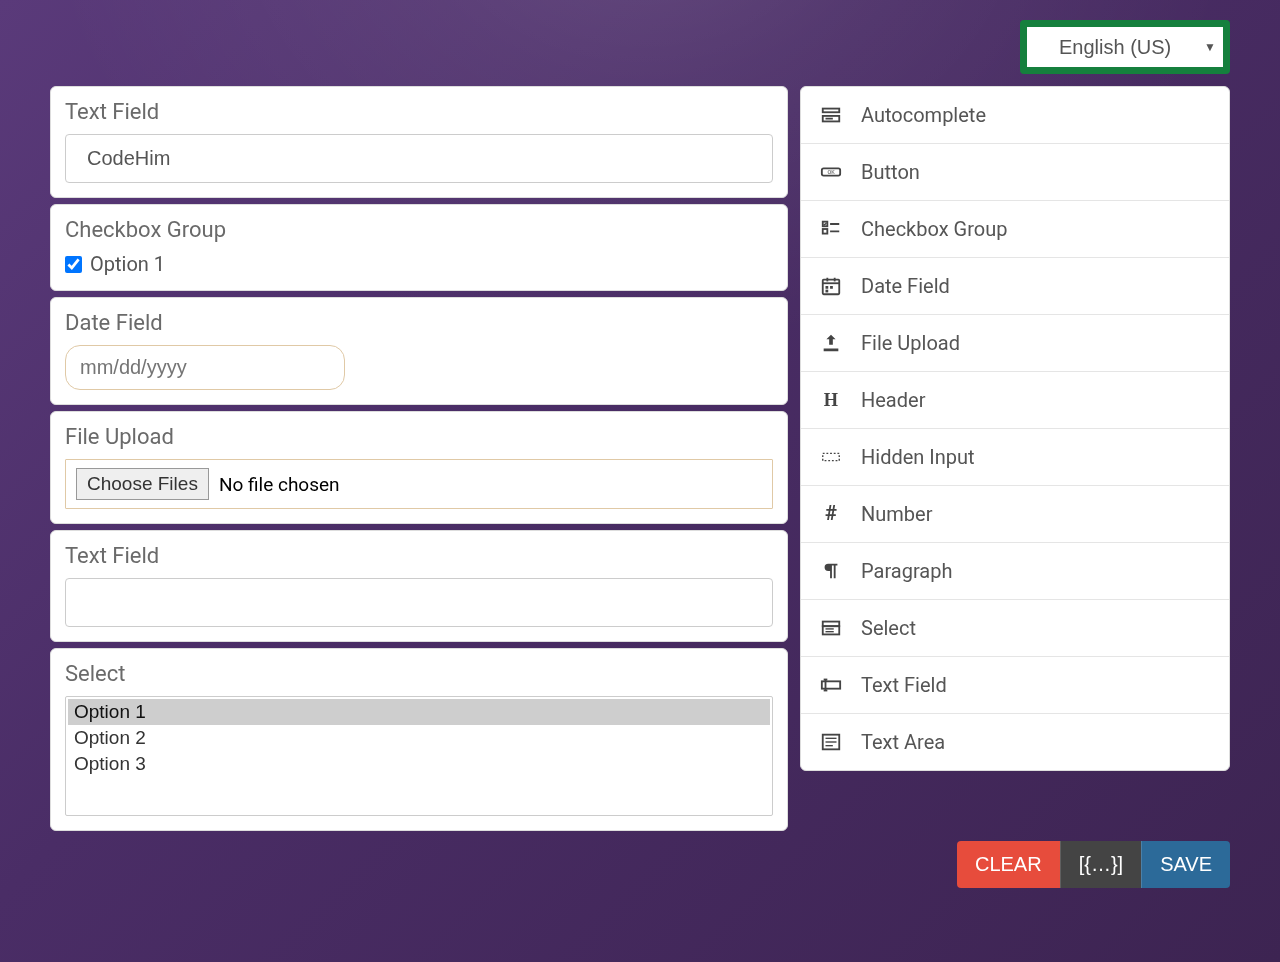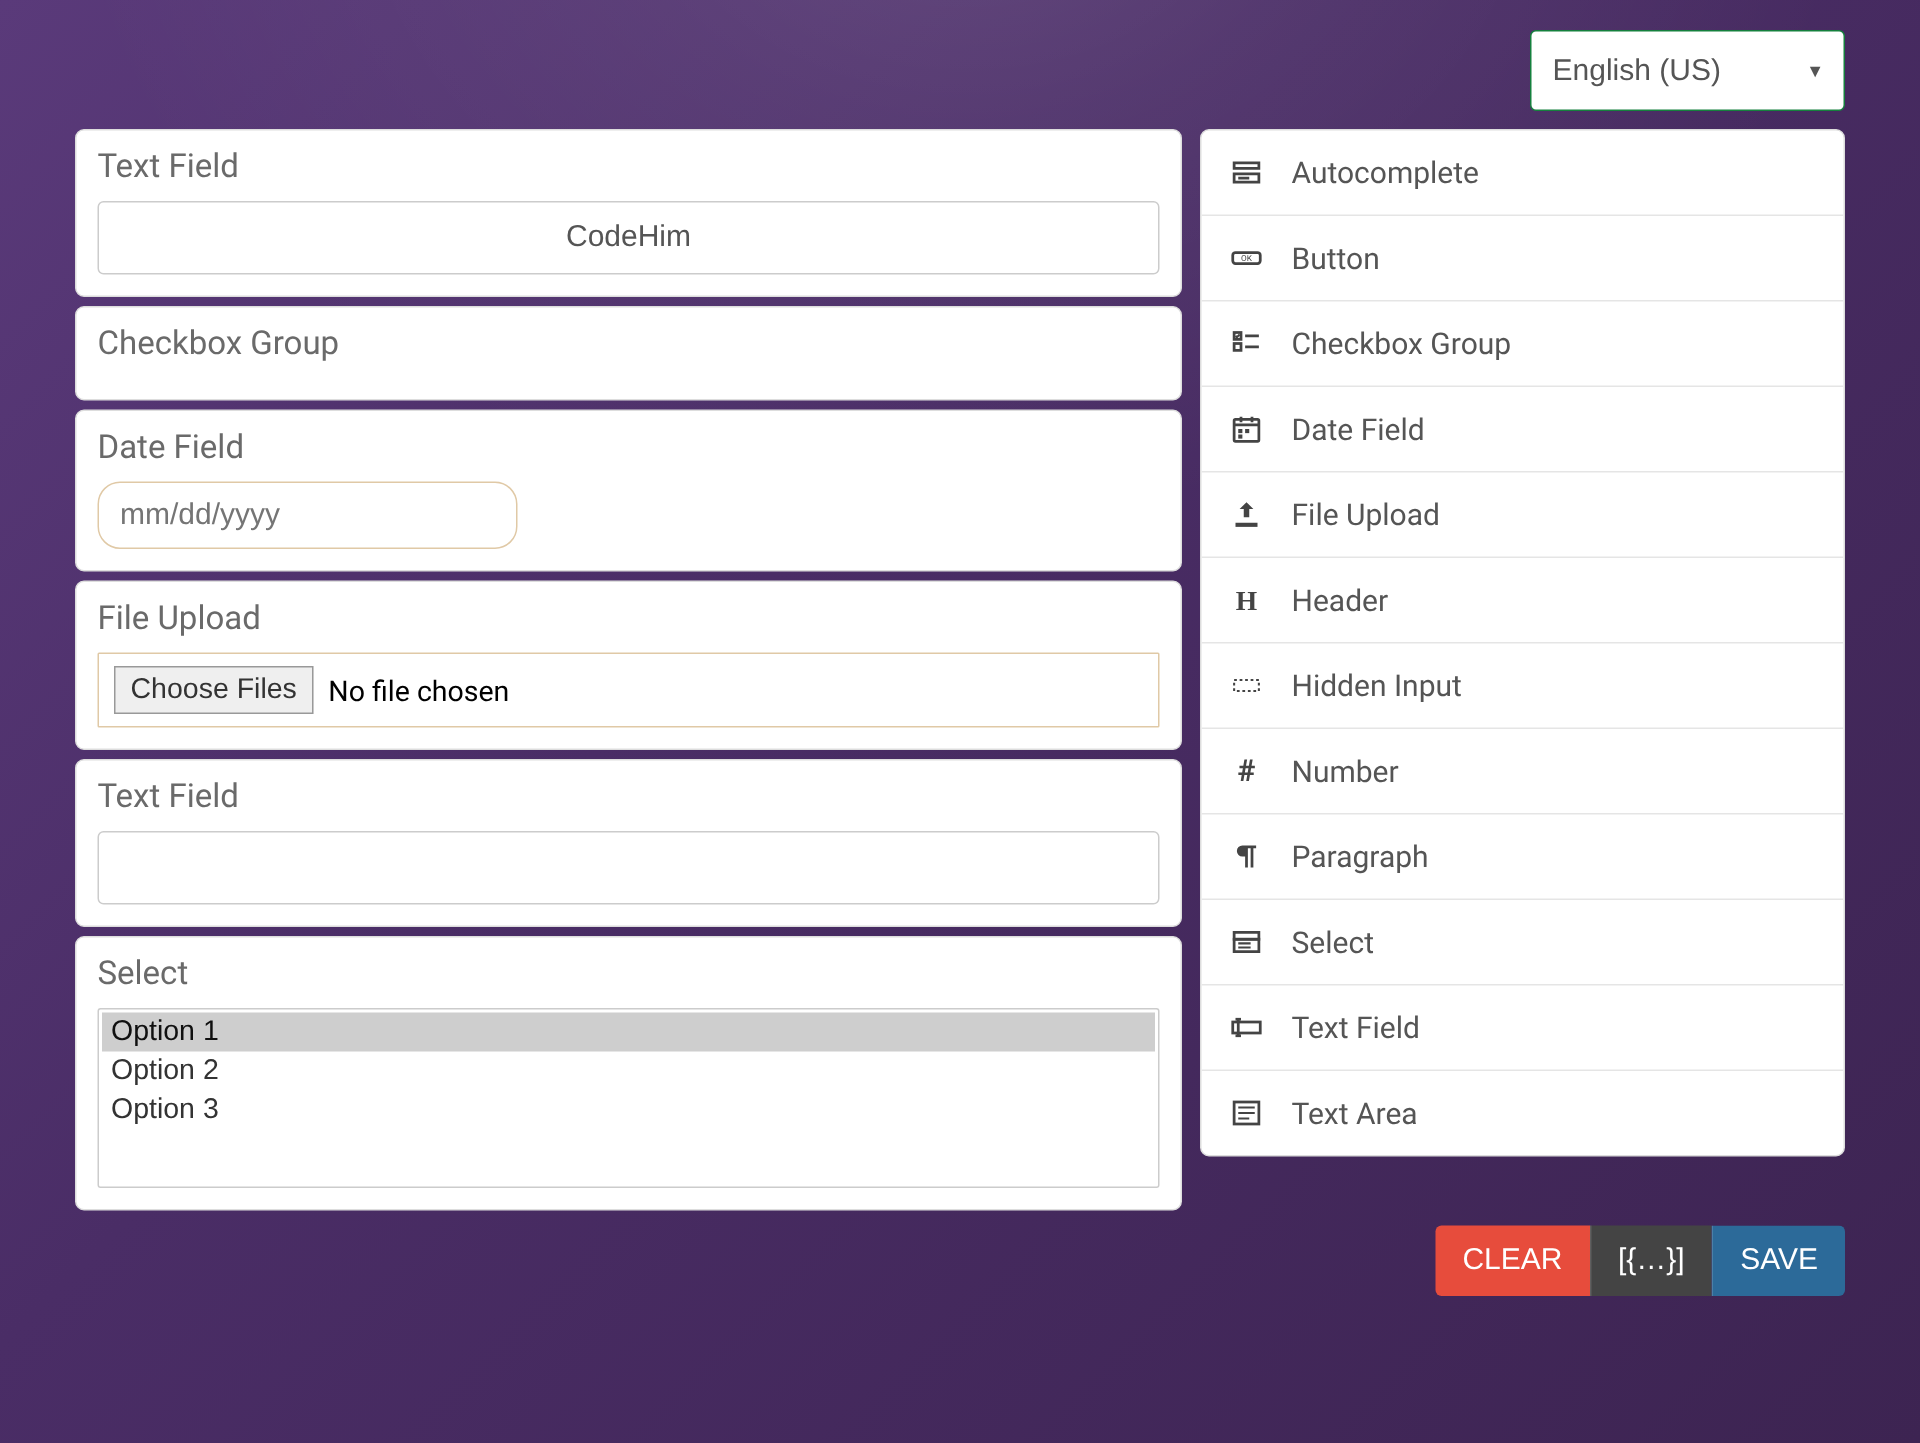--- a/index.html
+++ b/index.html
@@ -20,27 +20,27 @@
 .container {
   padding: 20px 50px 20px 50px;
 }
 .lang-row {
   display: flex;
   justify-content: flex-end;
   margin-bottom: 12px;
 }
 .lang-select {
   background: #fff;
-  border: 1px solid #15803d;
+  border: 7px solid #15803d;
   border-radius: 4px;
   height: 54px;
   width: 210px;
   font-size: 20px;
   color: #555;
-  padding: 0 14px;
+  padding: 0 32px;
   appearance: none;
   position: relative;
 }
 .lang-wrap { position: relative; }
 .lang-wrap::after {
   content: "▼";
   position: absolute;
   right: 14px; top: 50%;
   transform: translateY(-50%);
   font-size: 12px;
@@ -70,21 +70,20 @@
   margin-bottom: 10px;
   font-weight: 400;
 }
 .text-input {
   width: 100%;
   border: 1px solid #ccc;
   border-radius: 4px;
   font-size: 20px;
   padding: 12px 21px;
   color: #555;
-  text-align: center;
 }
 .date-input {
   width: 280px;
   border: 1px solid #e0c9a6;
   border-radius: 15px;
   font-size: 20px;
   padding: 10px 14px;
   color: #555;
   background: #fff;
 }
@@ -182,20 +181,24 @@
   <div class="workspace">
     <div class="canvas">
 
       <div class="card">
         <div class="card-label">Text Field</div>
         <input type="text" class="text-input" value="CodeHim" style="">
       </div>
 
       <div class="card">
         <div class="card-label">Checkbox Group</div>
+        <label class="checkbox-row">
+          <input type="checkbox" checked="" style="">
+          <span>Option 1</span>
+        </label>
       </div>
 
       <div class="card">
         <div class="card-label">Date Field</div>
         <input type="text" class="date-input" placeholder="mm/dd/yyyy" style="">
       </div>
 
       <div class="card">
         <div class="card-label">File Upload</div>
         <div class="file-row">

